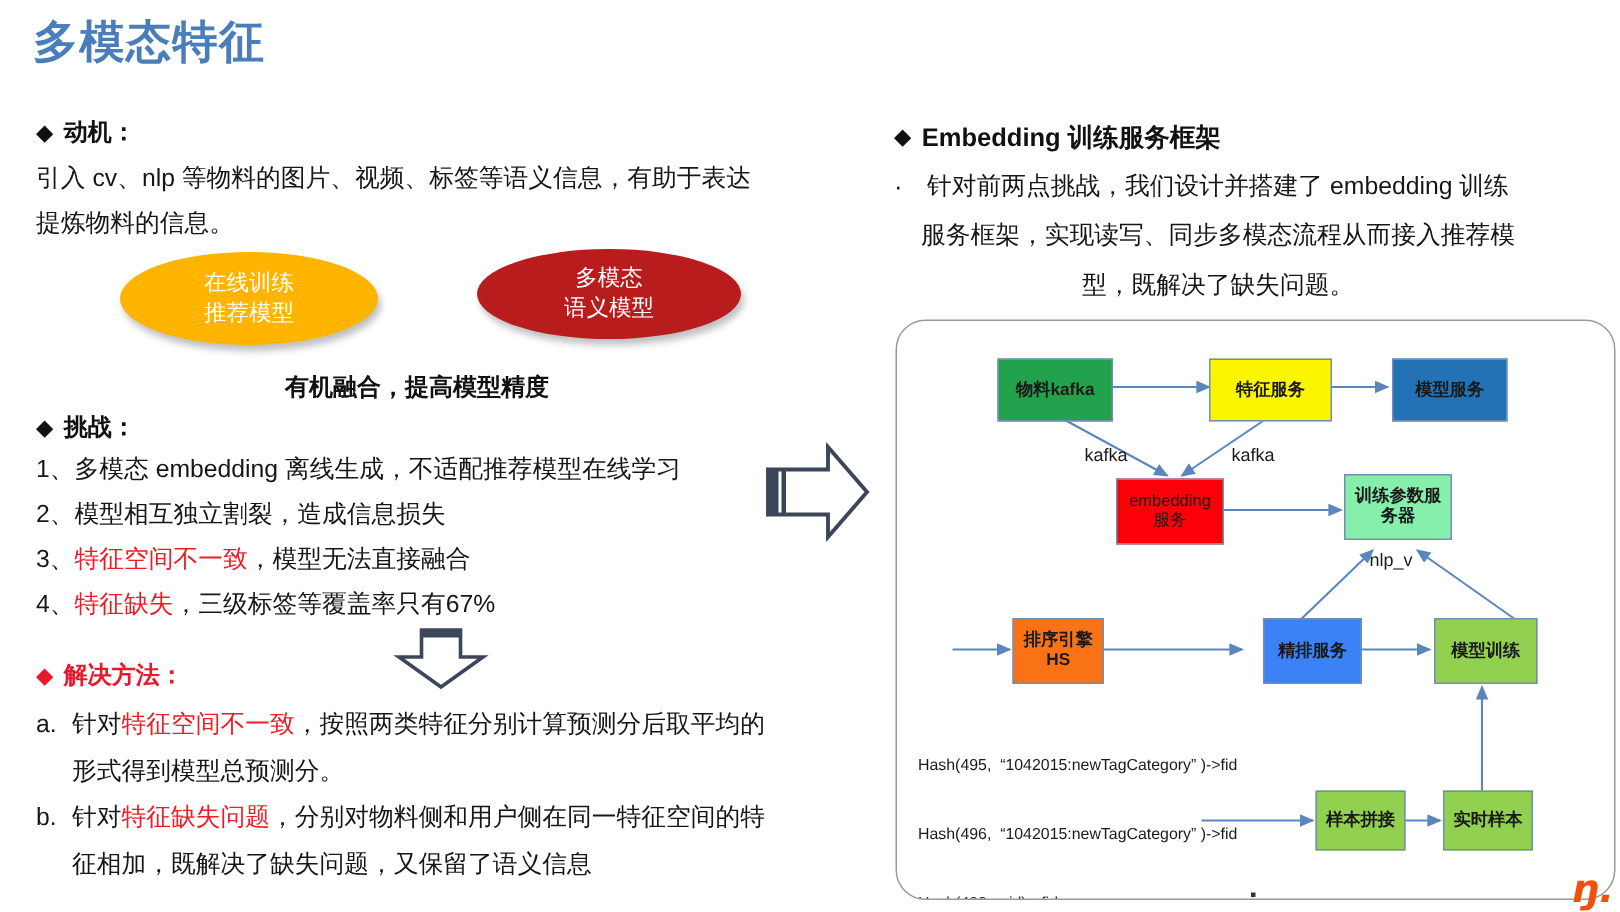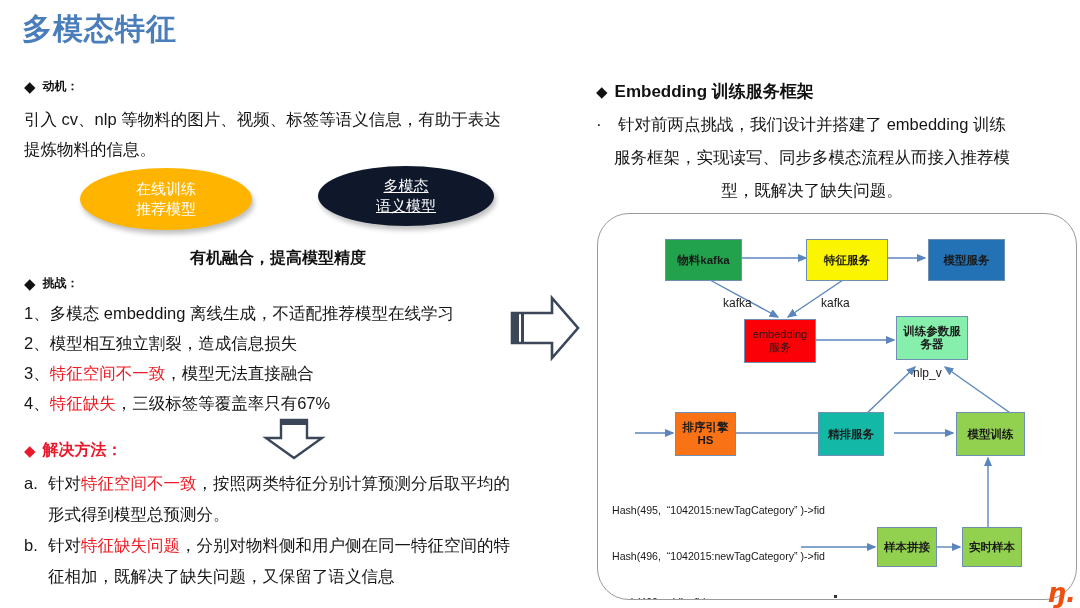--- a/index.html
+++ b/index.html
@@ -12,41 +12,41 @@
 
   
   .title{
     position:absolute;left:22px;top:12px;
     font-size:30px;font-weight:bold;letter-spacing:1px;
     color:#4a7ebb;line-height:1.1;
   }
 
   
   .dia{font-size:15px;line-height:1;margin-right:7px;color:#111;}
-  .hdr{font-weight:bold;font-size:12px;color:#111;}
+  .hdr{font-weight:bold;font-size:16px;color:#111;}
   .hdr-red{font-weight:bold;font-size:16px;color:#e8192c;}
   .red{color:#ee1c25;}
   .body-line{font-size:16.5px;color:#161616;line-height:31px;white-space:nowrap;}
 
   
   .left{position:absolute;left:0;top:0;width:580px;height:608px;}
 
   .motive-hdr{position:absolute;left:24px;top:78px;display:flex;align-items:center;}
   .motive-p1{position:absolute;left:24px;top:104px;}
   .motive-p2{position:absolute;left:24px;top:134px;}
 
   
   .ellipse{
     position:absolute;border-radius:50%;
     display:flex;flex-direction:column;align-items:center;justify-content:center;
     color:#fff;font-size:15px;line-height:20px;text-align:center;
     box-shadow:2px 4px 5px rgba(0,0,0,.25);
   }
   .ell-orange{left:80px;top:168px;width:172px;height:62px;background:#ffb400;}
-  .ell-green{left:318px;top:166px;width:176px;height:60px;background:#0f172a;text-decoration:underline;}
+  .ell-green{left:318px;top:166px;width:176px;height:60px;background:#b91c1c;}
 
   .fusion{position:absolute;left:190px;top:248px;font-size:16px;font-weight:bold;color:#111;white-space:nowrap;}
 
   .chal-hdr{position:absolute;left:24px;top:275px;display:flex;align-items:center;}
   .chal-list{position:absolute;left:24px;top:298px;}
   .chal-list .body-line{line-height:30px;}
 
   
   .down-arrow{position:absolute;left:262px;top:418px;}
 
@@ -63,21 +63,21 @@
   .right{position:absolute;left:592px;top:0;width:488px;height:608px;}
 
   .emb-hdr{position:absolute;left:4px;top:80px;display:flex;align-items:center;}
   .emb-body{position:absolute;left:4px;top:108px;display:flex;}
   .emb-bullet{width:18px;flex:none;font-size:17px;line-height:33px;color:#111;}
   .emb-lines{font-size:16.5px;line-height:33px;color:#161616;text-align:center;}
 
   
   .panel{
     position:absolute;left:5px;top:213px;width:478px;height:385px;
-    border:1.4px solid #9a9a9a;border-radius:32px;background:#fff;
+    border:1.4px solid #9a9a9a;border-radius:20px;background:#fff;
     overflow:hidden;
   }
   .panel svg{position:absolute;left:0;top:0;}
   .node{
     position:absolute;border:1px solid #6f8fb5;
     display:flex;align-items:center;justify-content:center;text-align:center;
     font-size:11.5px;line-height:13px;font-weight:bold;color:#1a1a1a;
   }
   .node.plain{font-weight:normal;}
   .edge-label{position:absolute;font-size:12px;color:#1a1a1a;}
@@ -237,21 +237,21 @@
 
       <div class="node plain" style="left:146px;top:105px;width:70px;height:42px;background:#fb0007;white-space:pre-line;font-size:11px;">embedding
 服务</div>
 
       <div class="node" style="left:298px;top:102px;width:70px;height:42px;background:#86efac;white-space:pre-line;">训练参数服
 务器</div>
 
       <div class="node" style="left:77px;top:198px;width:59px;height:42px;background:#f97316;white-space:pre-line;">排序引擎
 HS</div>
 
-      <div class="node" style="left:220px;top:198px;width:64px;height:42px;background:#14b8a6;">精排服务</div>
+      <div class="node" style="left:244px;top:198px;width:64px;height:42px;background:#3b82f6;">精排服务</div>
 
       <div class="node" style="left:358px;top:198px;width:67px;height:42px;background:#92d050;">模型训练</div>
 
       <div class="node" style="left:279px;top:313px;width:58px;height:38px;background:#92d050;">样本拼接</div>
 
       <div class="node" style="left:364px;top:313px;width:58px;height:38px;background:#92d050;">实时样本</div>
 
       <div class="edge-label" style="left:125px;top:82px;">kafka</div>
       <div class="edge-label" style="left:223px;top:82px;">kafka</div>
       <div class="edge-label" style="left:315px;top:152px;">nlp_v</div>

